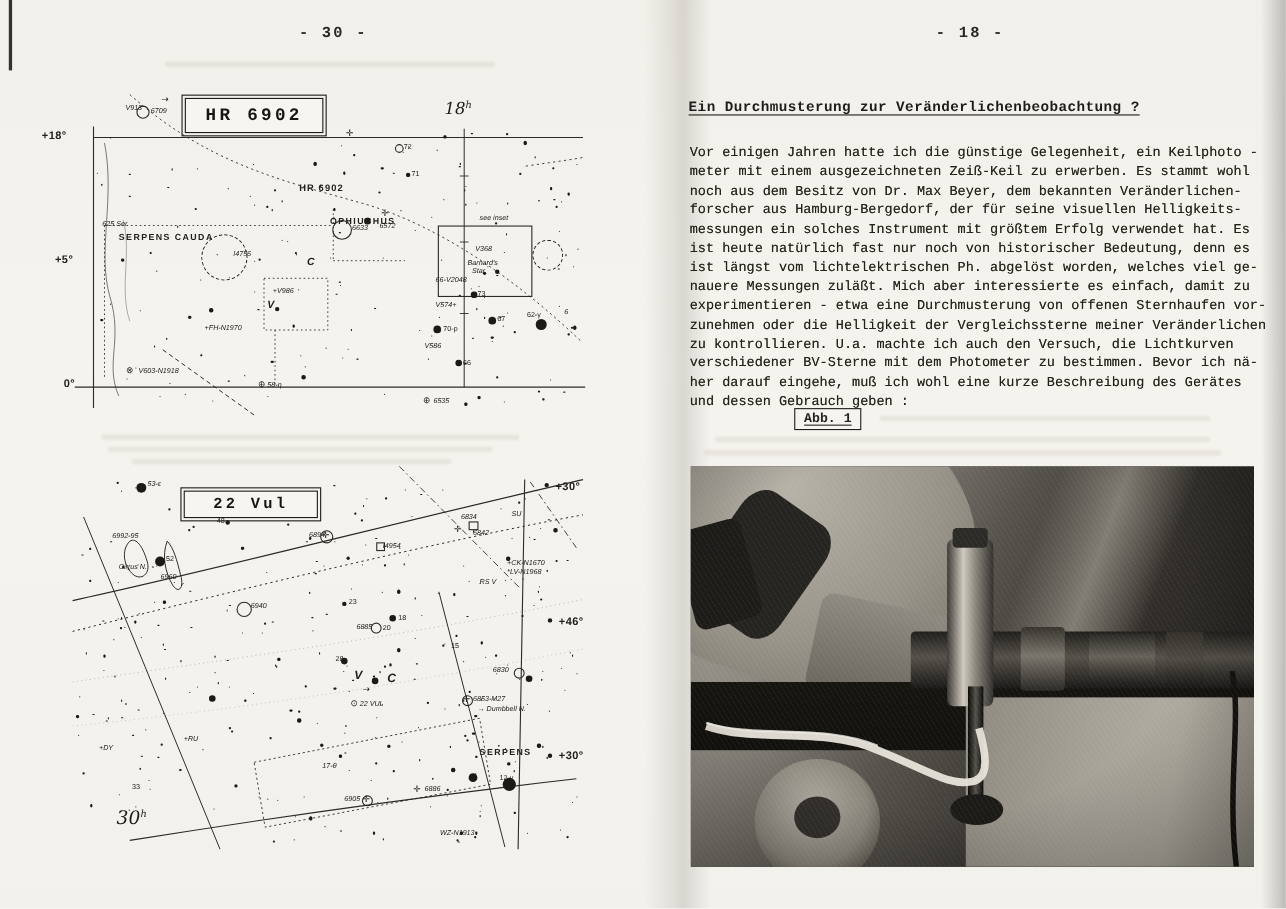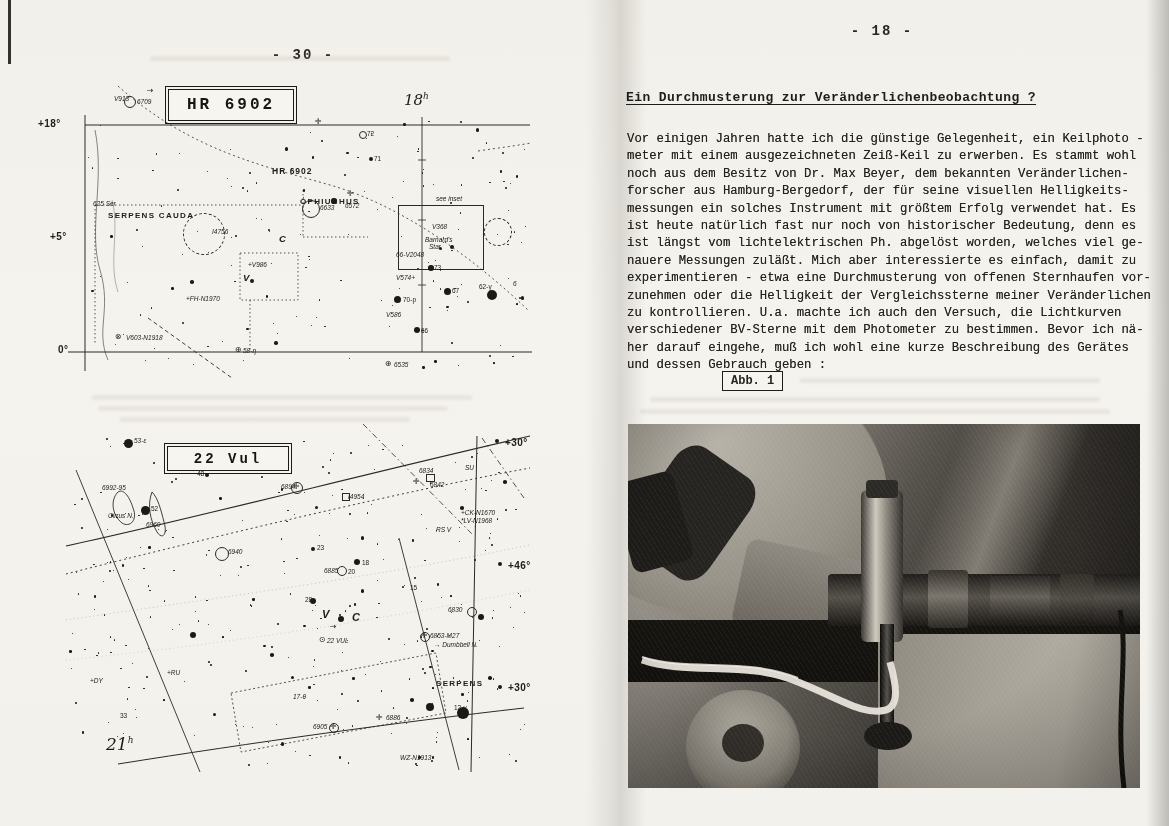--- a/index.html
+++ b/index.html
@@ -16,21 +16,21 @@
   .right-edge{left:1146px;top:0;width:23px;height:826px;
     background:linear-gradient(90deg,rgba(0,0,0,0) 0%,rgba(90,88,84,.35) 100%);}
   .spine-mark{left:8px;top:0;width:3px;height:64px;background:#33322f;}
   .ghost{background:#9b9484;opacity:.14;filter:blur(1px);border-radius:2px;height:5px;}
   
   .heading{font:700 13px/1.3 "Liberation Mono",monospace;color:#1f1d19;
     text-decoration:underline;text-underline-offset:3px;letter-spacing:.4px;white-space:nowrap;}
   .bodytext{font:12.3px/17.4px "Liberation Mono",monospace;color:#232119;white-space:pre-wrap;width:534px;
     text-shadow:0 0 .4px rgba(35,33,25,.6);}
   .abb-box{border:1.3px solid #1f1d19;padding:2px 8px;font:700 12px/1.2 "Liberation Mono",monospace;
-    text-underline-offset:2px;background:#f6f4ef;}
+    text-decoration:underline;text-underline-offset:2px;background:#f6f4ef;}
   
   .tbox{border:1.6px solid #1c1b18;outline:1px solid #1c1b18;outline-offset:2.5px;background:#f6f5f0;
     display:flex;align-items:center;justify-content:center;font-family:"Liberation Mono",monospace;
     font-weight:700;color:#171613;letter-spacing:3px;}
   .ra{font:italic 15px/1 "DejaVu Serif",serif;color:#1c1b18;}
   .ra sup{font-size:9px;}
   
   .cl{position:absolute;font:6.5px/1.15 "Liberation Sans","DejaVu Sans",sans-serif;color:#21201c;white-space:nowrap;}
   .cl.i{font-style:italic;}
   .cl.c{font-weight:700;font-size:8px;letter-spacing:1.3px;}
@@ -52,21 +52,21 @@
     background:repeating-linear-gradient(58deg,rgba(255,255,255,.045) 0 1px,rgba(0,0,0,0) 1px 4px);}
   .photo .vig{position:absolute;inset:0;background:radial-gradient(ellipse at 45% 40%,rgba(0,0,0,0) 55%,rgba(0,0,0,.35) 100%);}
 </style>
 </head>
 <body>
 
 <div class="abs spine-mark"></div>
 <div class="abs gutter"></div>
 <div class="abs right-edge"></div>
 
-<div class="abs page-num" style="left:243px;top:24px;margin-top:24px;">- 30 -</div>
+<div class="abs page-num" style="left:243px;top:24px;">- 30 -</div>
 
 <div class="abs ghost" style="left:150px;top:56px;width:300px;"></div>
 <div class="abs ghost" style="left:92px;top:395px;width:380px;"></div>
 <div class="abs ghost" style="left:98px;top:406px;width:350px;"></div>
 <div class="abs ghost" style="left:120px;top:417px;width:290px;"></div>
 
 <svg class="lines" width="1169" height="826">
 
   <path d="M85 125 L530 125" stroke-width="1.1"></path>
   <path d="M68 352 L532 352" stroke-width="1.1"></path>
@@ -96,21 +96,21 @@
   <path d="M118 492 C 110 500, 112 515, 122 523 C 130 528, 138 520, 133 508 C 130 498, 124 488, 118 492 Z" stroke-width="0.9"></path>
   <path d="M152 492 C 147 505, 150 520, 157 532 C 162 540, 168 535, 164 522 C 161 510, 158 498, 152 492 Z" stroke-width="0.9"></path>
   <path d="M66 620 C 200 600, 360 580, 530 545" stroke-width="0.7" opacity="0.35" stroke-dasharray="1 3"></path>
   <path d="M66 660 C 220 645, 380 620, 530 590" stroke-width="0.7" opacity="0.25" stroke-dasharray="1 3"></path>
 </svg>
 
 <div class="abs tbox" style="left:168px;top:89px;width:124px;height:30px;font-size:16px;">HR 6902</div>
 <div class="abs ra" style="left:404px;top:92px;"><span>18</span><sup>h</sup></div>
 
 <div class="abs tbox" style="left:167px;top:446px;width:120px;height:23px;font-size:14px;">22 Vul</div>
-<div class="abs ra" style="left:106px;top:736px;font-size:17px;"><span>21</span><sup>h</sup></div>
+<div class="abs ra" style="left:106px;top:736px;font-size:17px;"><span>30</span><sup>h</sup></div>
 
 <div class="abs" id="chart-overlay" style="left:0;top:0;width:1169px;height:826px;">
     <span class="star" style="left: 509.576px; top: 182.899px; width: 1.2px; height: 1.2px;"></span>
     <span class="star" style="left: 467.294px; top: 301.364px; width: 1.8px; height: 1.8px;"></span>
     <span class="star" style="left: 248.564px; top: 171.594px; width: 2.6px; height: 2.6px;"></span>
     <span class="star" style="left: 230.042px; top: 148.892px; width: 1.2px; height: 1.2px;"></span>
     <span class="star" style="left: 260.597px; top: 218.688px; width: 1.2px; height: 1.2px;"></span>
     <span class="star" style="left: 177.169px; top: 189.14px; width: 1.8px; height: 1.8px;"></span>
     <span class="star" style="left: 268.158px; top: 229.474px; width: 1.8px; height: 1.8px;"></span>
     <span class="star" style="left: 422.44px; top: 330.074px; width: 1.2px; height: 1.2px;"></span>

